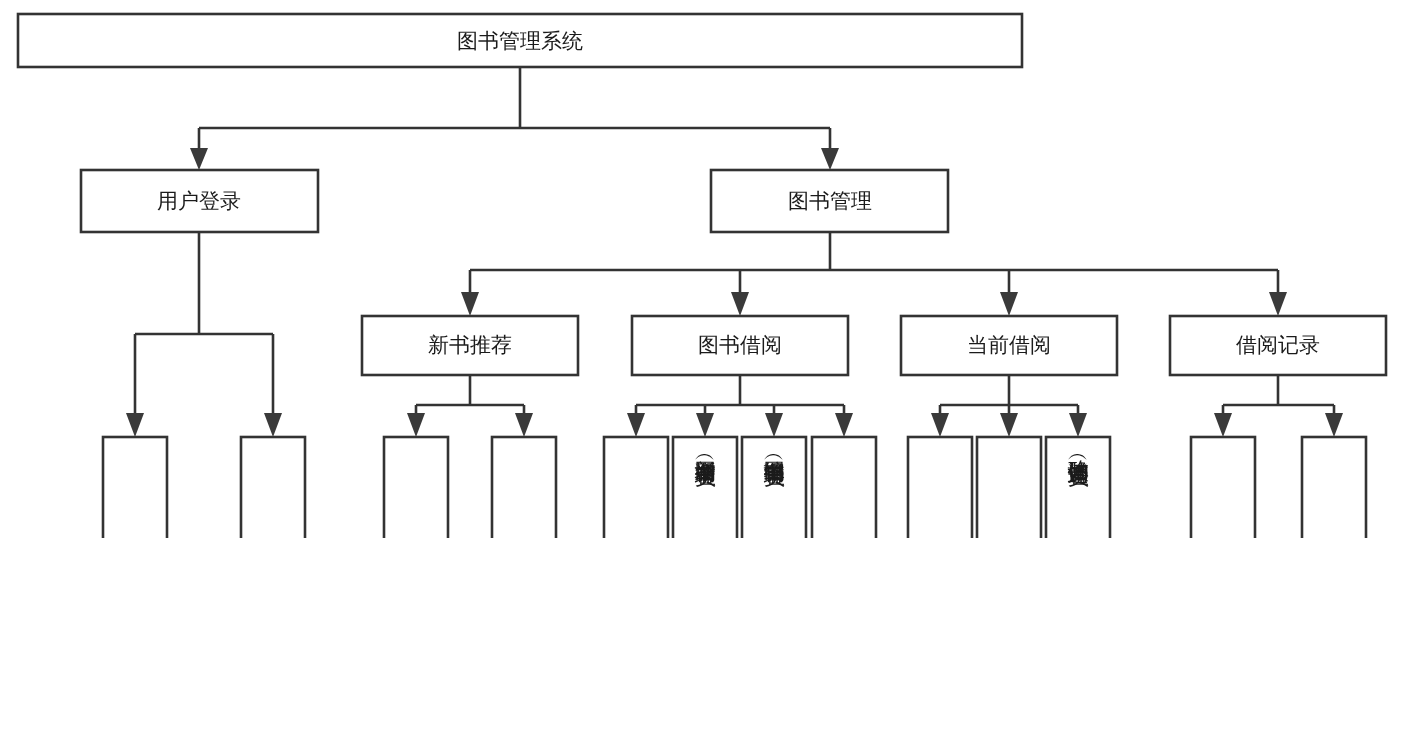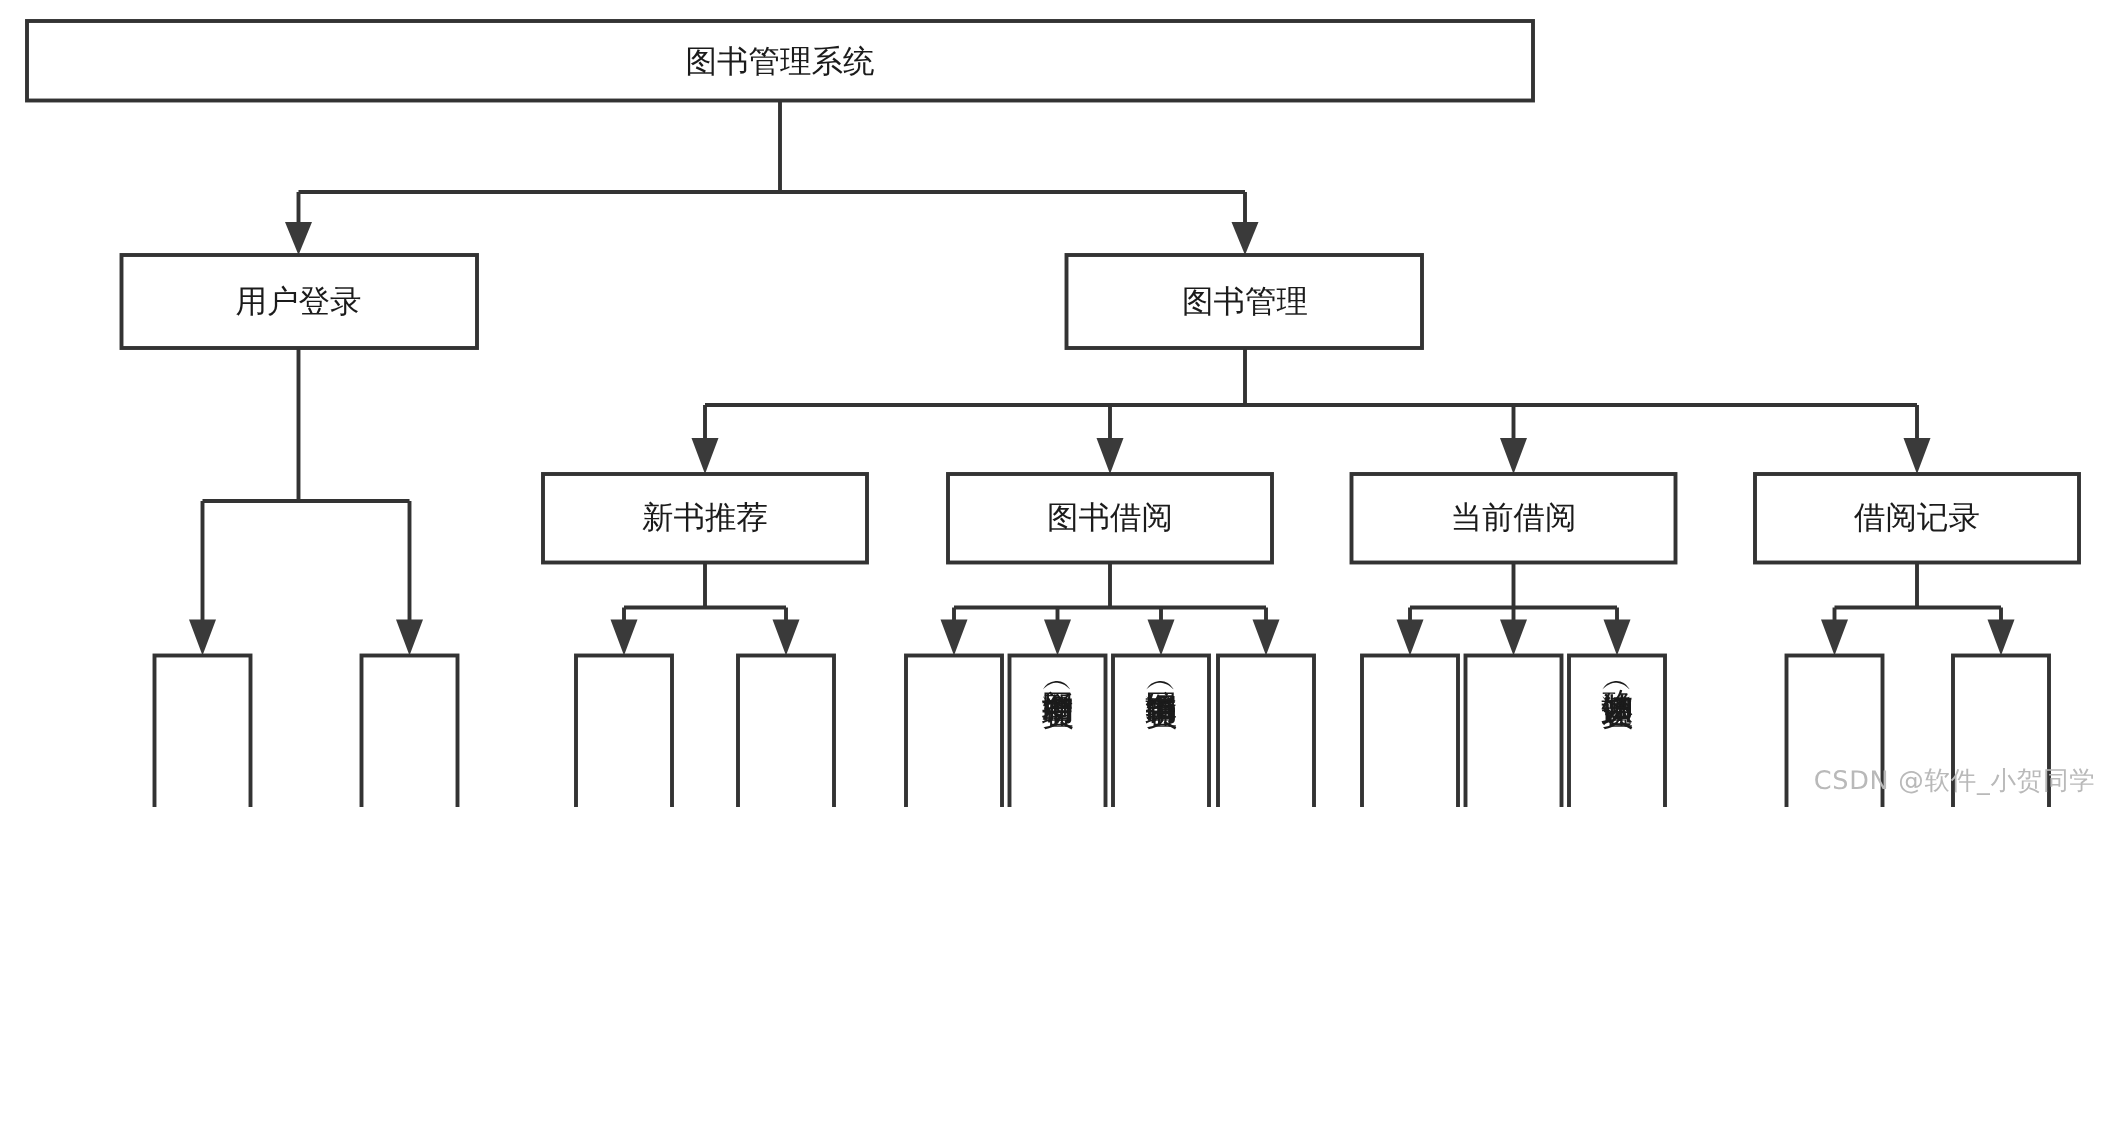--- a/index.html
+++ b/index.html
@@ -235,15 +235,14 @@
     <span class="leaf-text" style="padding-top:6px;">确认归还（管理员）</span>
   </div>
 
   <div class="leaf-text-wrap" style="left:1191px; top:437px; width:64px; height:297px;">
     <span class="leaf-text">新增借阅记录</span>
   </div>
   <div class="leaf-text-wrap" style="left:1302px; top:437px; width:64px; height:297px;">
     <span class="leaf-text">查询借阅记录</span>
   </div>
 
-  <div class="watermark">CSDN @软件_小贺同学</div>
 
 </div>
 
 </body></html>

